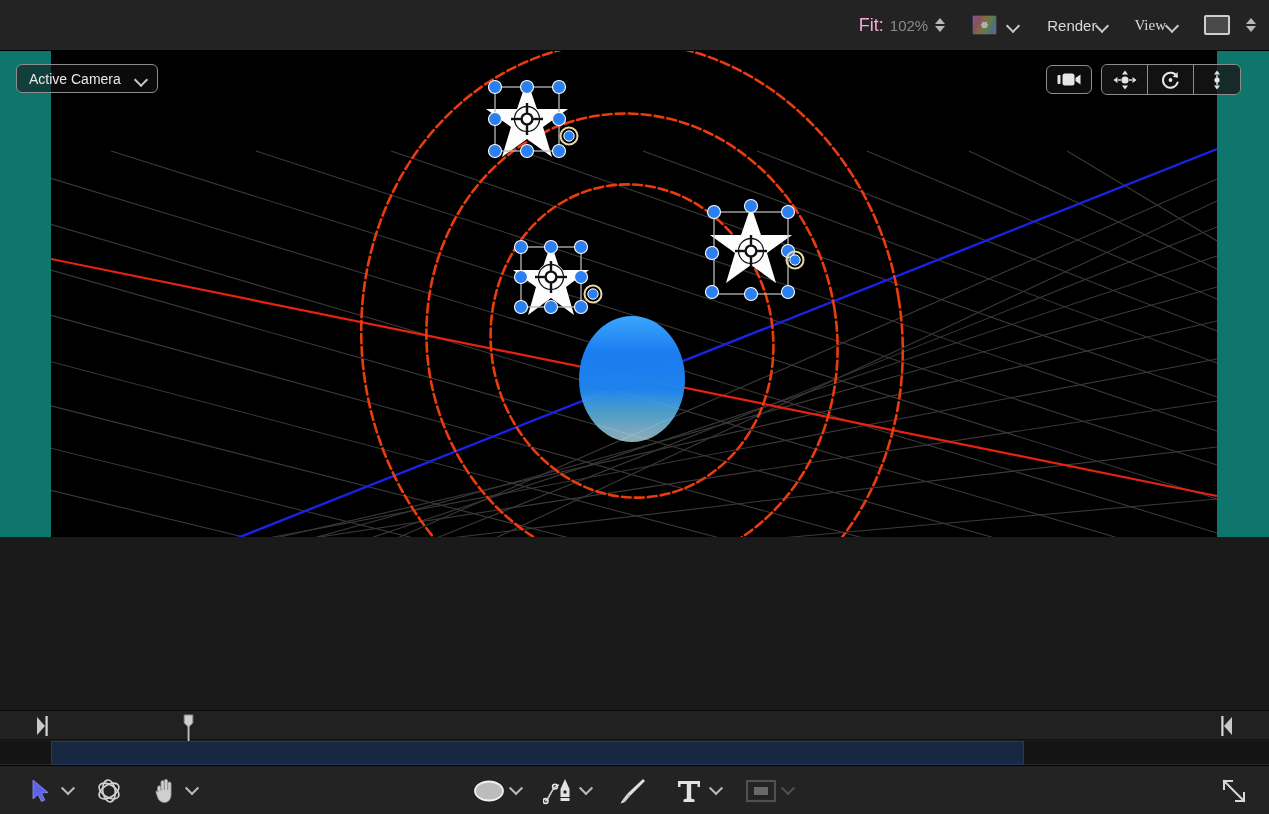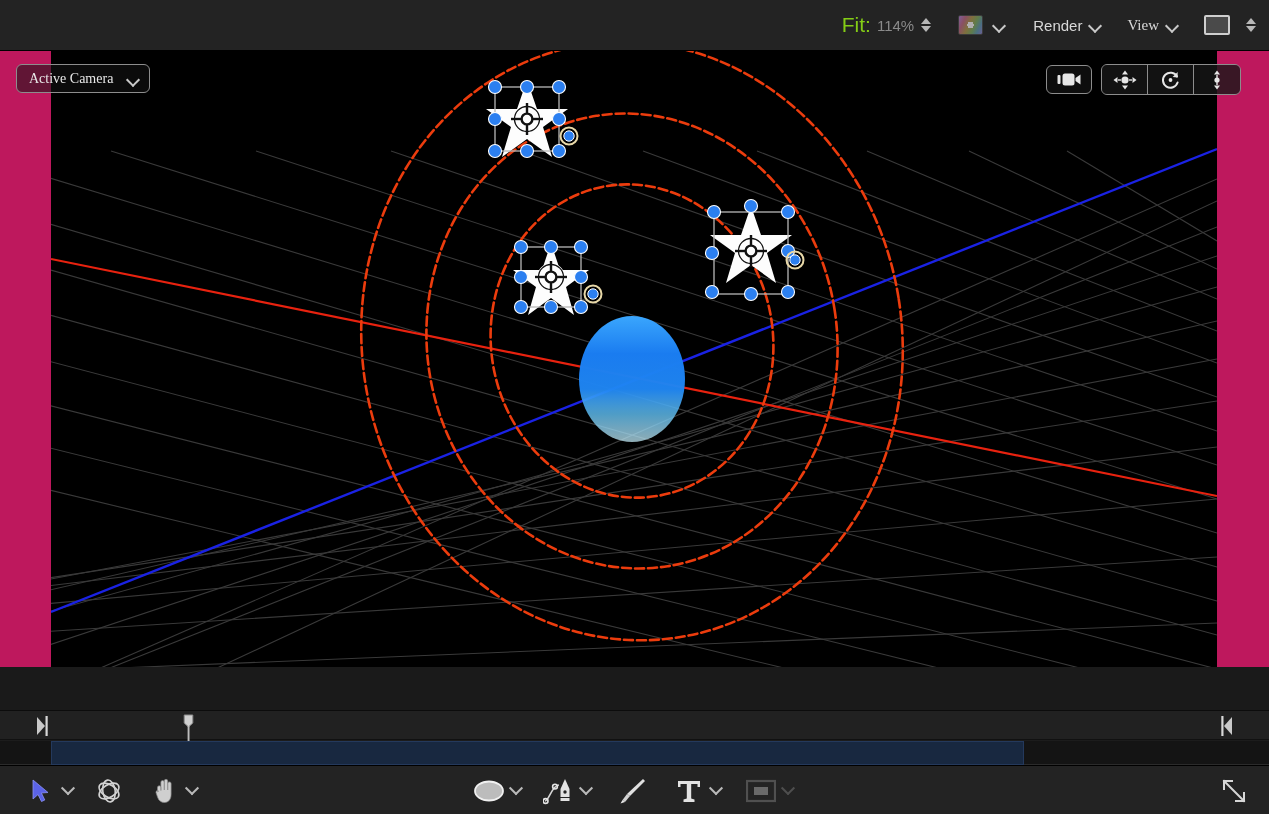--- a/index.html
+++ b/index.html
@@ -12,21 +12,21 @@
 
   
   #top-toolbar{
     position:absolute; left:0; top:0; width:1269px; height:51px;
     background:#232323;
     border-bottom:1px solid #000;
     display:flex; align-items:center; justify-content:flex-end;
     padding-right:12px;
   }
   .tb-group{ display:flex; align-items:center; }
-  .fit-label{ font-size:21px; color:#84cc16;text-align:center; }
+  .fit-label{ font-size:18px; color:#f9a8d4;text-align:center; }
   .fit-value{ font-size:15px; color:#8a8a8a; margin-left:6px; }
   .stepper{
     display:inline-flex; flex-direction:column; align-items:center;
     justify-content:center; margin-left:6px; width:12px; height:22px;
   }
   .stepper .up, .stepper .dn{
     width:0;height:0;border-left:5px solid transparent;border-right:5px solid transparent;
   }
   .stepper .up{ border-bottom:6px solid #b8b8b8; margin-bottom:2px;}
   .stepper .dn{ border-top:6px solid #b8b8b8;}
@@ -36,29 +36,29 @@
       radial-gradient(circle at 50% 50%, #b0aeb0 0 22%, transparent 23%),
       linear-gradient(115deg,#7d5f9a 0%, #8a4f63 22%, #7f6f3e 44%, #5e7c4c 64%, #4a6f82 82%, #6a5f93 100%);
     border:1px solid #3b3b3b;
   }
   .chev{ width:12px;height:12px;position:relative;display:inline-block; }
   .chev::after{
     content:""; position:absolute; left:1px; top:2px;
     width:8px;height:8px;border-right:2px solid #c9c9c9;border-bottom:2px solid #c9c9c9;
     transform:rotate(45deg);
   }
-  .menu-btn{ display:flex;align-items:center;gap:7px;font-size:15px;color:#d8d8d8;cursor:default; }
+  .menu-btn{ display:flex;align-items:center;font-size:15px;color:#d8d8d8;cursor:default; }
   .graybox{
     width:26px;height:20px;background:#4a4a4a;border:2px solid #cfcfcf;border-radius:2px;
   }
 
   
   #viewport{
-    position:absolute; left:0; top:51px; width:1269px; height:616px;
-    background:#be185d; overflow:hidden;font-family:Liberation Serif, serif;
+    position:absolute; left:0; top:51px; width:1269px; height:486px;
+    background:#0f766e; overflow:hidden;
   }
   #canvas-area{
     position:absolute; left:51px; top:0px; width:1166px; height:659px;
     background:#000; overflow:hidden;
   }
   #grid-svg, #scene-svg{ position:absolute; left:0; top:0; }
 
   
   #active-camera{
     position:absolute; left:16px; top:13px; z-index:40;
@@ -116,21 +116,21 @@
   }
   .smchev.dim::after{ border-color:#4e4e4e; }
 </style>
 </head>
 <body>
 
 <div id="top-toolbar">
 
   <div class="tb-group" style="margin-right:26px;">
     <span class="fit-label">Fit:</span>
-    <span class="fit-value">114%</span>
+    <span class="fit-value">102%</span>
     <span class="stepper">
         <i class="up"></i>
         <i class="dn"></i>
       </span>
   </div>
 
   <div class="tb-group" style="margin-right:28px;gap:10px;">
     <span class="swatch"></span>
     <span class="chev"></span>
   </div>

